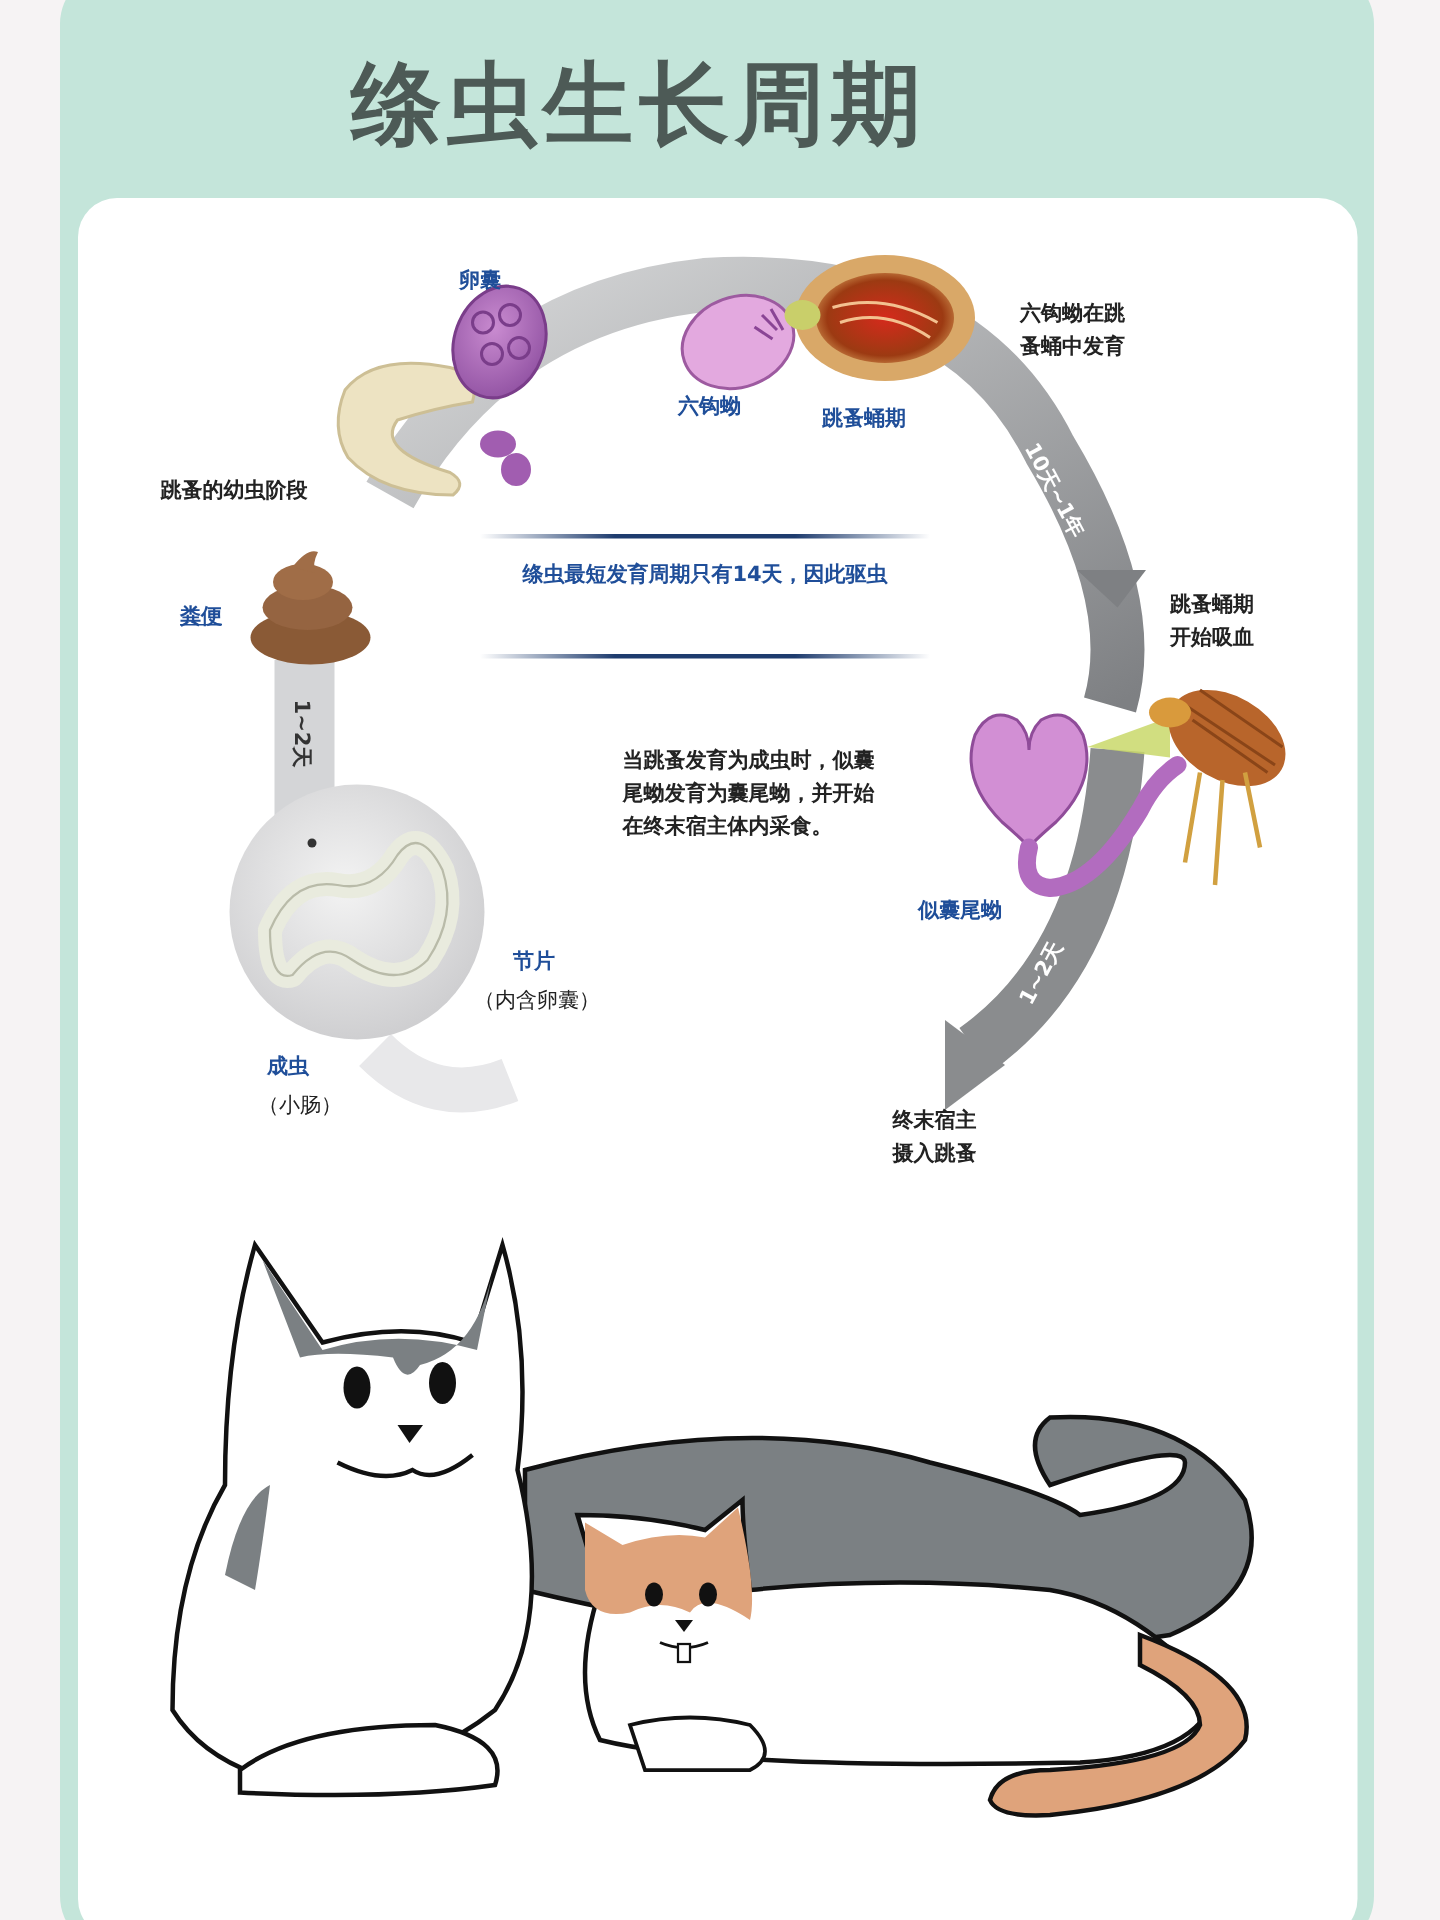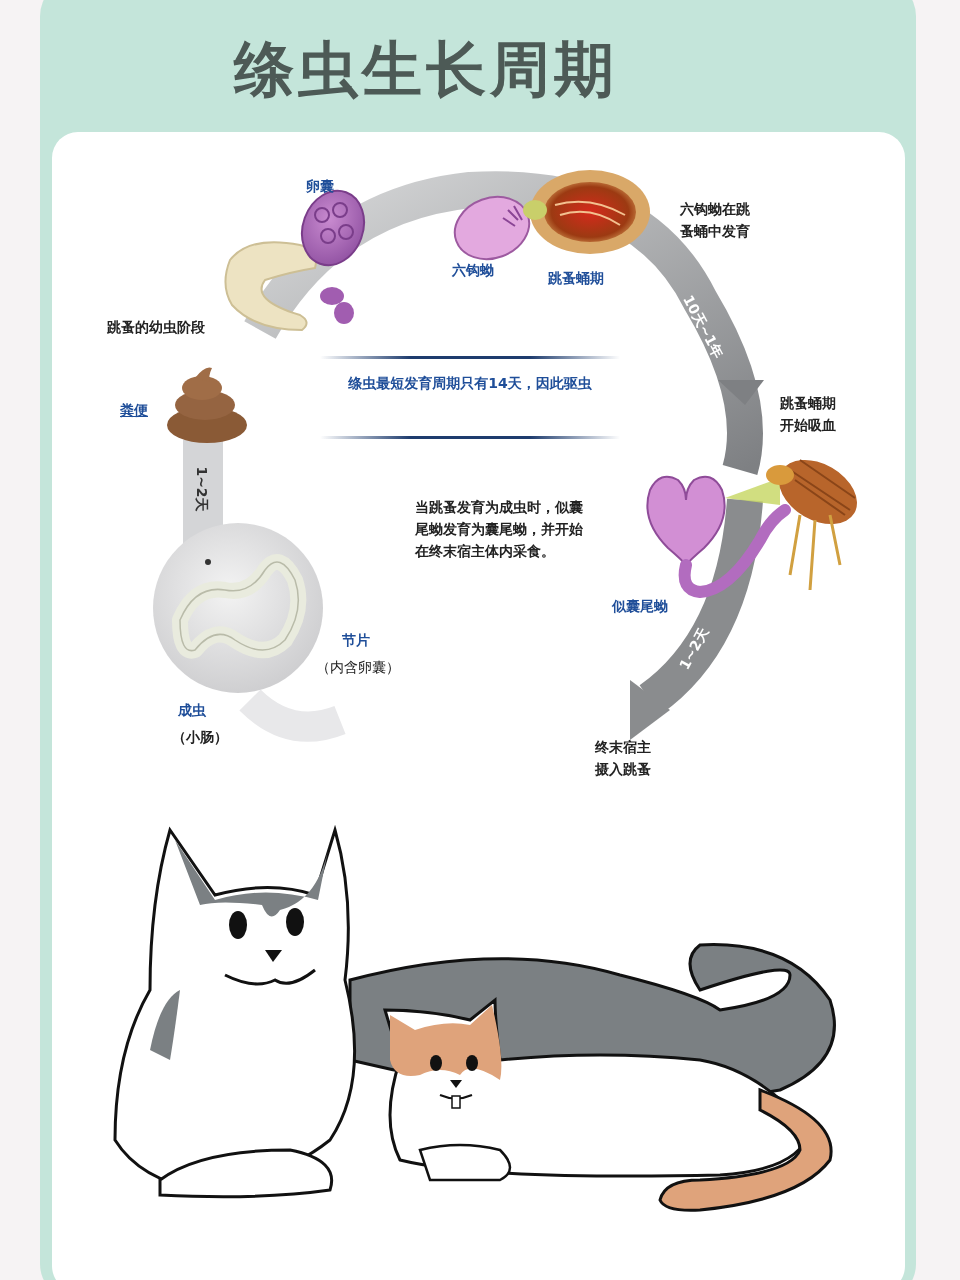--- a/index.html
+++ b/index.html
@@ -164,21 +164,21 @@
   <div>绦虫最短发育周期只有14天，因此驱虫</div>
 </div>
 <div class="rule" style="top:436px;"></div>
 
 <div class="lbl blue" style="left:306px; top:178px;">卵囊</div>
 <div class="lbl blue" style="left:452px; top:262px;">六钩蚴</div>
 <div class="lbl blue" style="left:548px; top:270px;">跳蚤蛹期</div>
 <div class="lbl blue" style="left:612px; top:598px;">似囊尾蚴</div>
 <div class="lbl blue" style="left:120px; top:402px;text-decoration:underline;">粪便</div>
 <div class="lbl blue" style="left:178px; top:702px;">成虫</div>
-<div class="lbl dark" style="left:172px; top:726px; font-weight:bold;text-align:center;">（小肠）</div>
+<div class="lbl dark" style="left:172px; top:726px; font-weight:normal;text-align:center;">（小肠）</div>
 <div class="lbl blue" style="left:342px; top:632px;">节片</div>
 <div class="lbl dark" style="left:316px; top:656px; font-weight:normal;">（内含卵囊）</div>
 
 <div class="lbl dark" style="left:107px; top:316px;">跳蚤的幼虫阶段</div>
 <div class="lbl dark" style="left:680px; top:198px;">
   <div>六钩蚴在跳</div>
   <div>蚤蛹中发育</div>
 </div>
 <div class="lbl dark" style="left:780px; top:392px;">
   <div>跳蚤蛹期</div>

